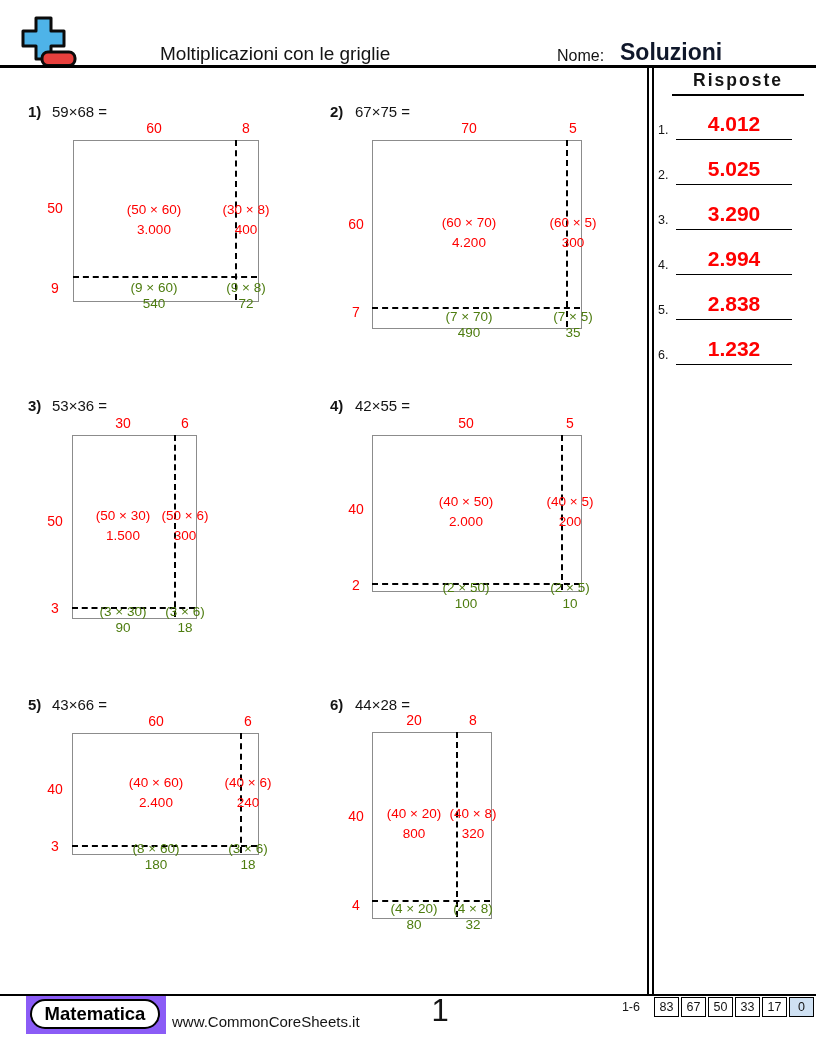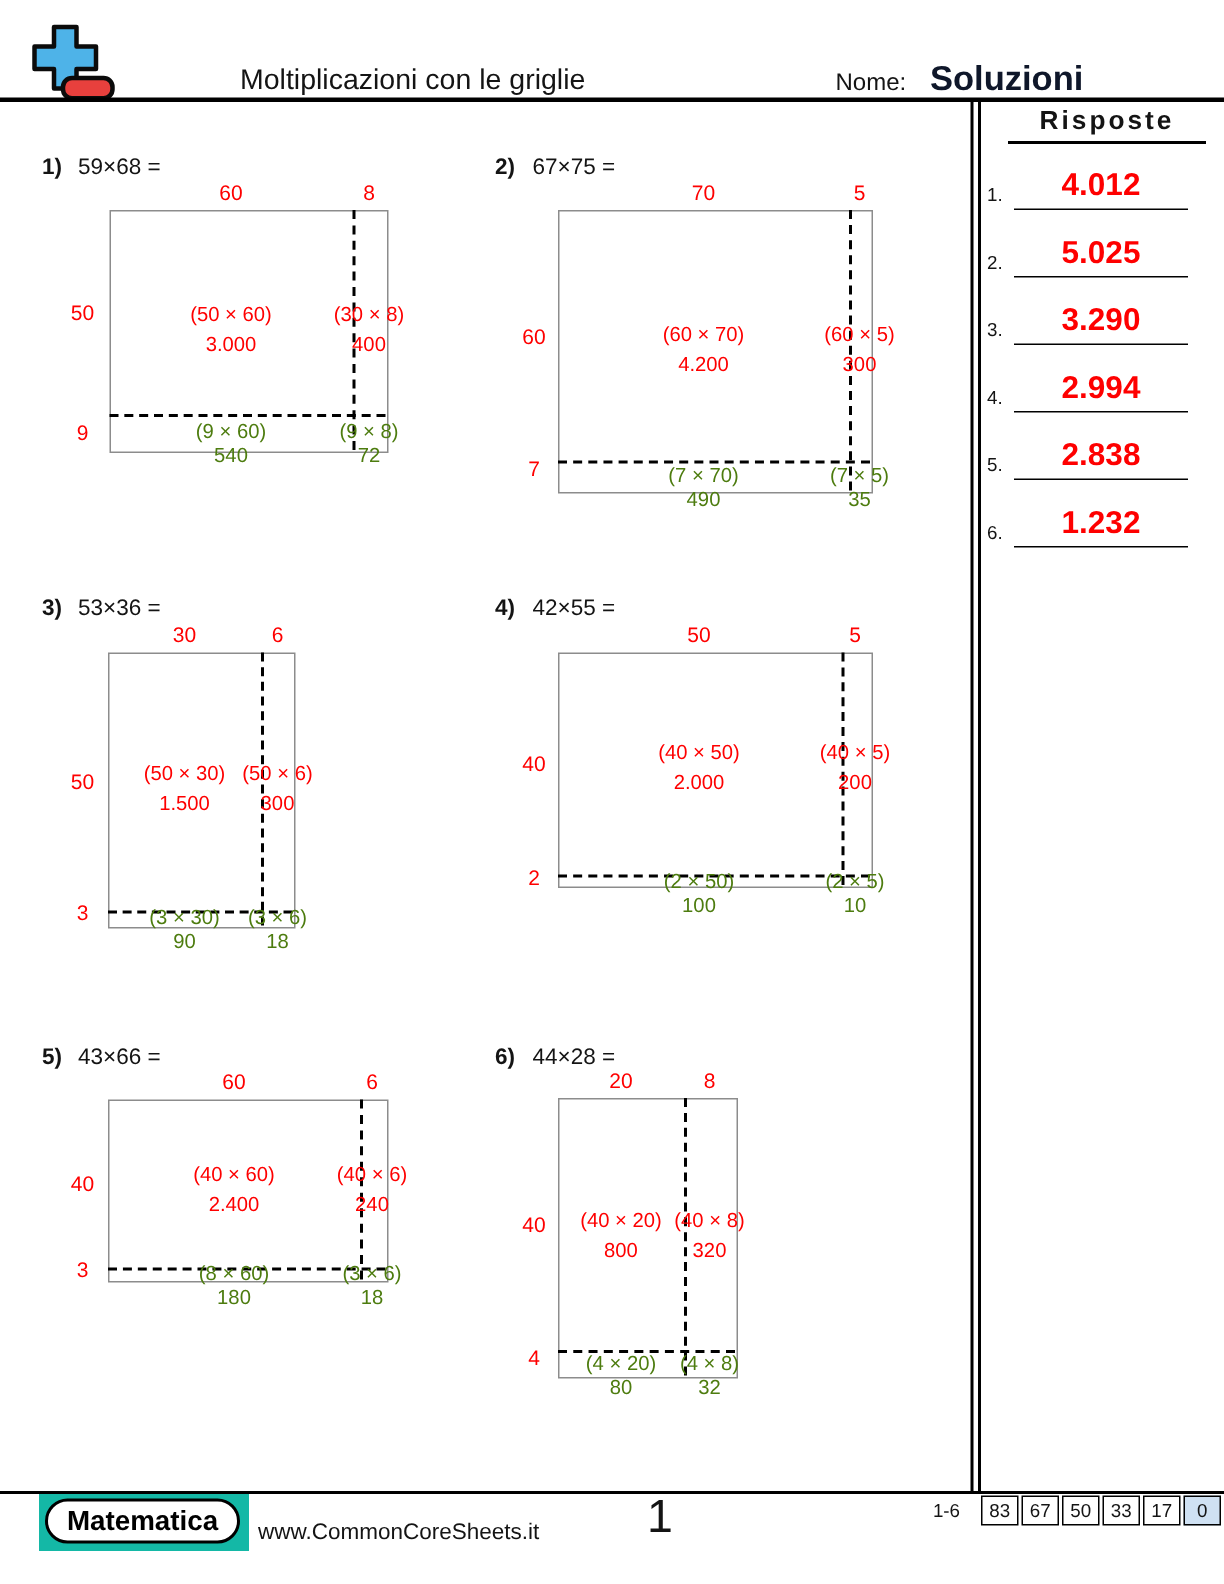--- a/index.html
+++ b/index.html
@@ -78,21 +78,21 @@
 
   
   .risposte{position:absolute;left:672px;top:70px;width:132px;text-align:center;font-size:17.5px;font-weight:bold;letter-spacing:2px;border-bottom:2px solid #000;padding-bottom:3px;}
   .ans-row{position:absolute;left:656px;width:146px;height:40px;}
   .ans-num{position:absolute;left:2px;bottom:3px;font-size:12.5px;color:#141414;}
   .ans-value{position:absolute;left:20px;right:10px;bottom:0;border-bottom:1.6px solid #000;text-align:center;font-weight:bold;font-size:21px;color:#fe0000;padding-bottom:3px;}
   #ans1{top:100px}#ans2{top:145px}#ans3{top:190px}#ans4{top:235px}#ans5{top:280px}#ans6{top:325px}
 
   
   .hline-bottom{position:absolute;left:0;top:994px;width:816px;height:0;border-top:2.5px solid #000;}
-  .brand-box{position:absolute;left:26px;top:996px;width:140px;height:38px;background:#14b8a6;}
+  .brand-box{position:absolute;left:26px;top:996px;width:140px;height:38px;background:#8b5cf6;}
   .brand-pill{position:absolute;left:4px;top:3px;right:6px;bottom:5px;background:#fff;border:2.5px solid #000;border-radius:16px;display:flex;align-items:center;justify-content:center;font-weight:bold;font-size:18.5px;color:#000;}
   .website{position:absolute;left:172px;top:1013px;font-size:15px;}
   .page-num{position:absolute;left:400px;top:993px;width:80px;text-align:center;font-size:31px;font-weight:500;}
   .score-range{position:absolute;left:602px;top:1000px;width:38px;text-align:right;font-size:12.5px;}
   .score-cells{position:absolute;left:654px;top:997px;display:flex;gap:2px;}
   .score-cell{width:23px;height:18px;border:1.6px solid #000;display:flex;align-items:center;justify-content:center;font-size:12.5px;background:#fff;}
   .score-cell:last-child{background:#cfe1f3;}
 </style>
 </head>
 <body>

